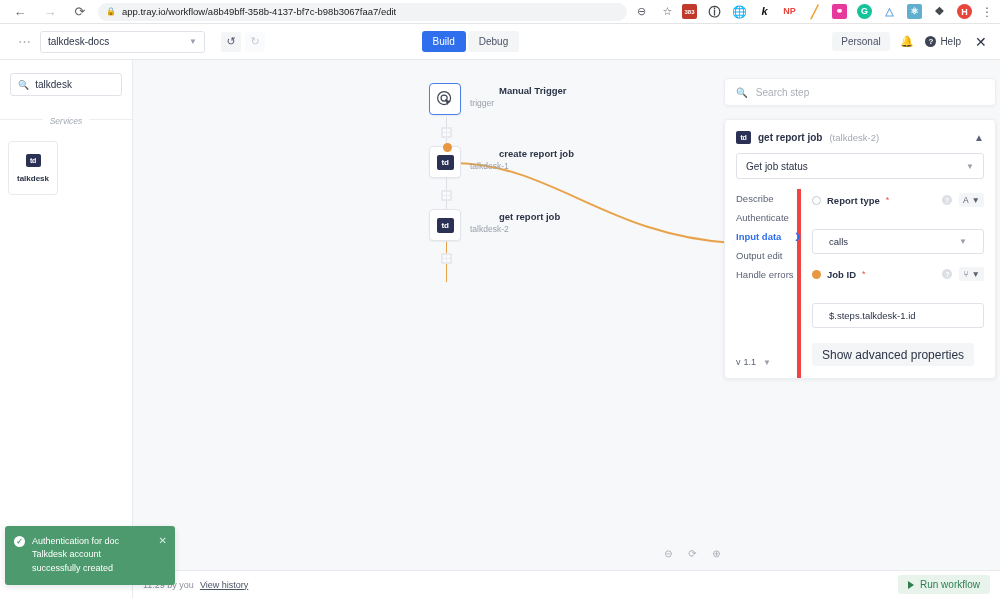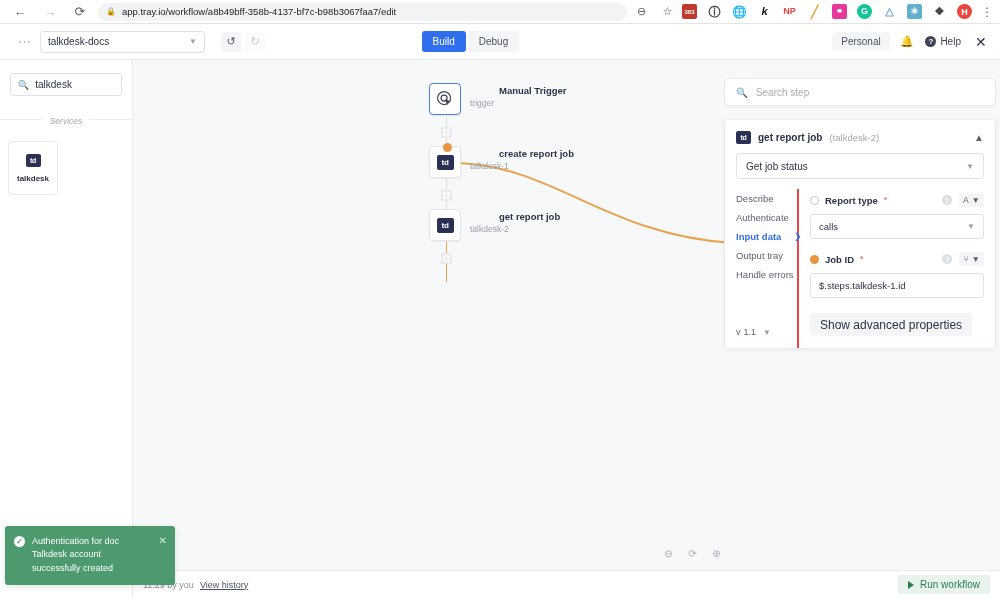--- a/index.html
+++ b/index.html
@@ -228,21 +228,21 @@
   .tab-item { font-size: 9.5px; color: #5b6275; white-space: nowrap;
     display: flex; align-items: center; }
   .tab-item.active { color: #2f6fed; font-weight: 700; }
   .tab-item .arr { margin-left: 13px; font-size: 8px; color: #2f6fed; }
   .version {
     margin-top: auto; padding: 0 0 11px 0;
     display: flex; align-items: center; gap: 7px;
     font-size: 9px; color: #5b6275;
   }
   .step-fields {
-    flex: 1; border-left: 2px solid #ef4444;
+    flex: 1; border-left: 4px solid #ef4444;
     padding: 4px 11px 12px 11px;
   }
   .field-row { display: flex; align-items: center; gap: 6px; }
   .radio-c {
     width: 9px; height: 9px; border-radius: 50%;
     border: 1px solid #c4c8d0; background: #fff;
   }
   .dot-c {
     width: 9px; height: 9px; border-radius: 50%;
     background: #e89640;
@@ -254,24 +254,24 @@
     width: 10px; height: 10px; border-radius: 50%;
     background: #dcdfe4; color: #fff; font-size: 7px; font-weight: bold;
     display:flex; align-items:center; justify-content:center;
   }
   .type-chip {
     background: #f4f5f7; border-radius: 2px; height: 14px;
     padding: 0 4px; display: flex; align-items: center; gap: 3px;
     font-size: 8.5px; color: #5b6275;
   }
   .field-input {
-    margin-top: 7px; height: 25px;
+    margin-top: 22px; height: 25px;
     border: 1px solid #dfe2e8; border-radius: 3px;
     display: flex; align-items: center; justify-content: space-between;
-    padding: 0 8px; font-size: 9.5px; color: #2b3347;
+    padding: 0 16px; font-size: 9.5px; color: #2b3347;
     background: #fff;
   }
   .field-gap { height: 13px; }
   .adv-btn {
     margin-top: 15px; background: #f4f5f7; border-radius: 3px;
     height: 23px; padding: 0 10px;
     display: inline-flex; align-items: center;
     font-size: 12px; color: #2b3347;
   }
 
@@ -481,21 +481,21 @@
             <span>Describe</span>
           </div>
           <div class="tab-item">
             <span>Authenticate</span>
           </div>
           <div class="tab-item active">
             <span>Input data</span>
             <span class="arr">❯</span>
           </div>
           <div class="tab-item">
-            <span>Output tray</span>
+            <span>Output edit</span>
           </div>
           <div class="tab-item">
             <span>Handle errors</span>
           </div>
           <div class="version">
             <span>v</span>
             <span style="margin-left:-4px;">1.1</span>
             <span class="chev">▼</span>
           </div>
         </div>

